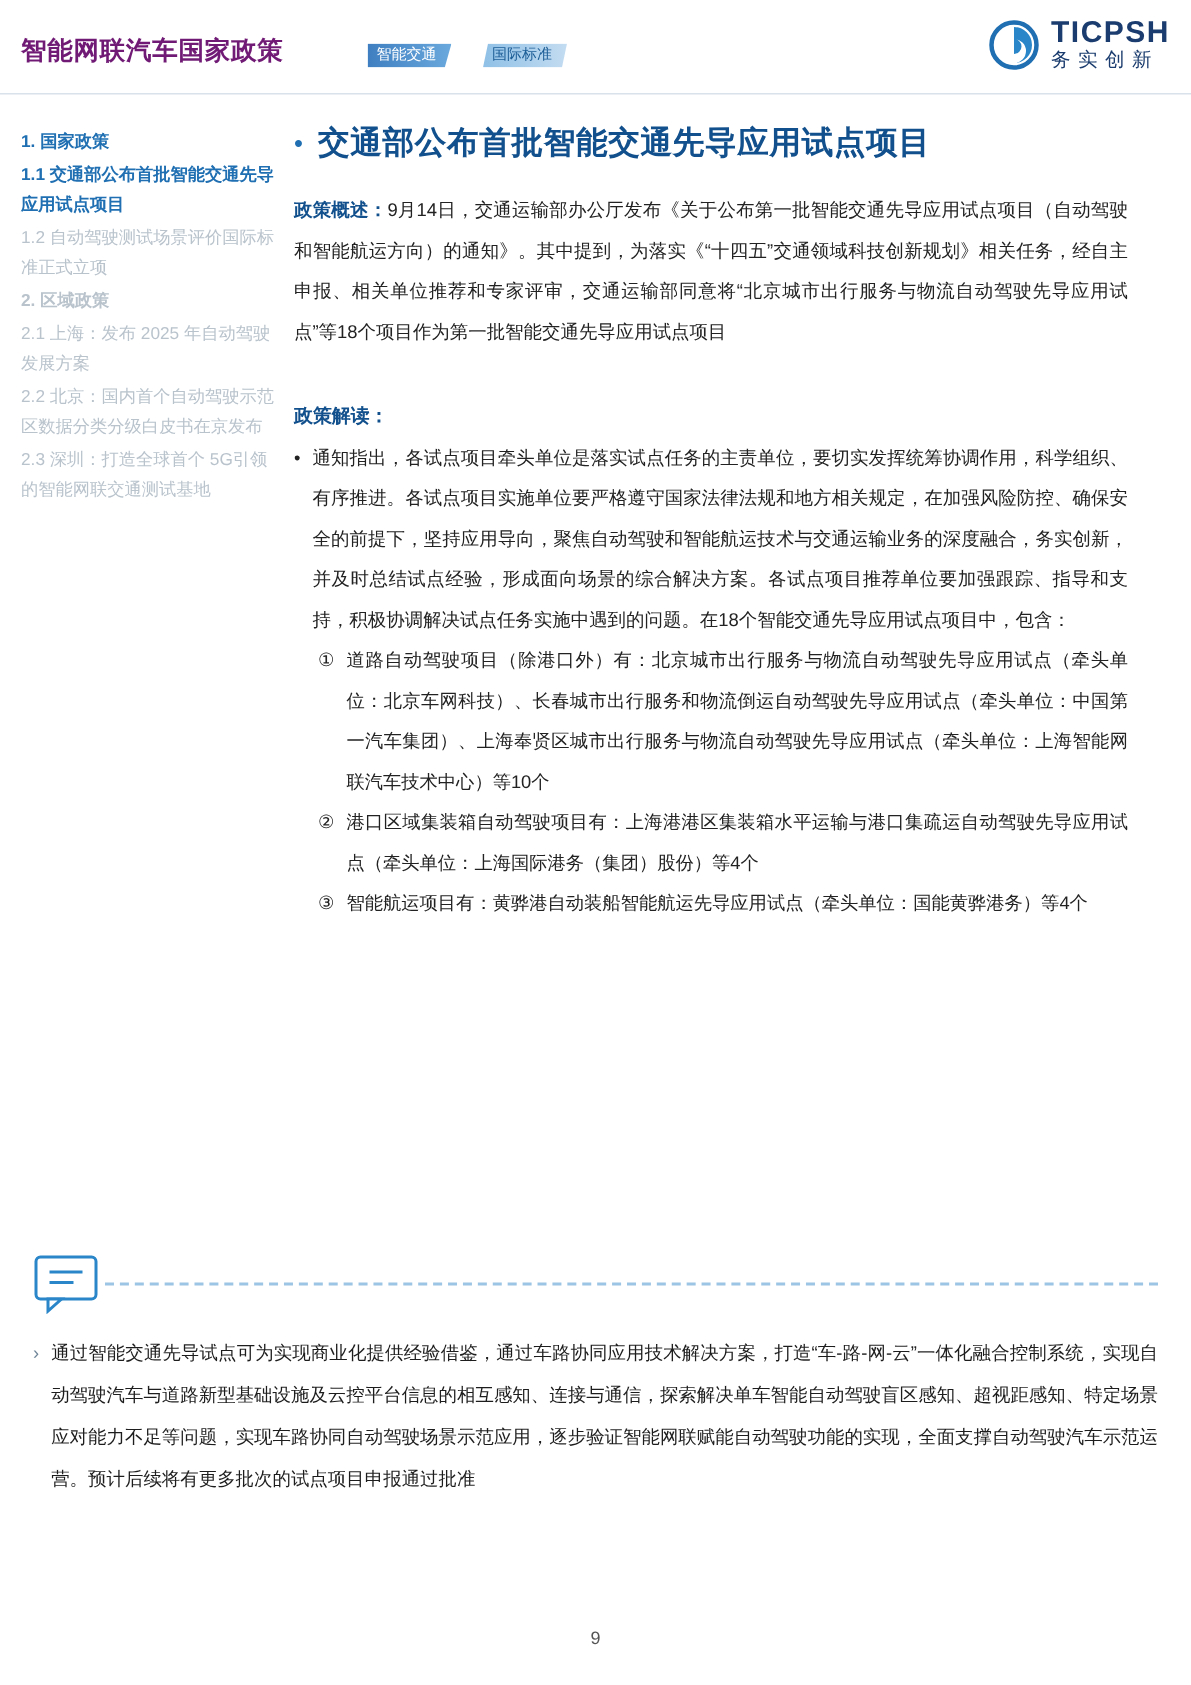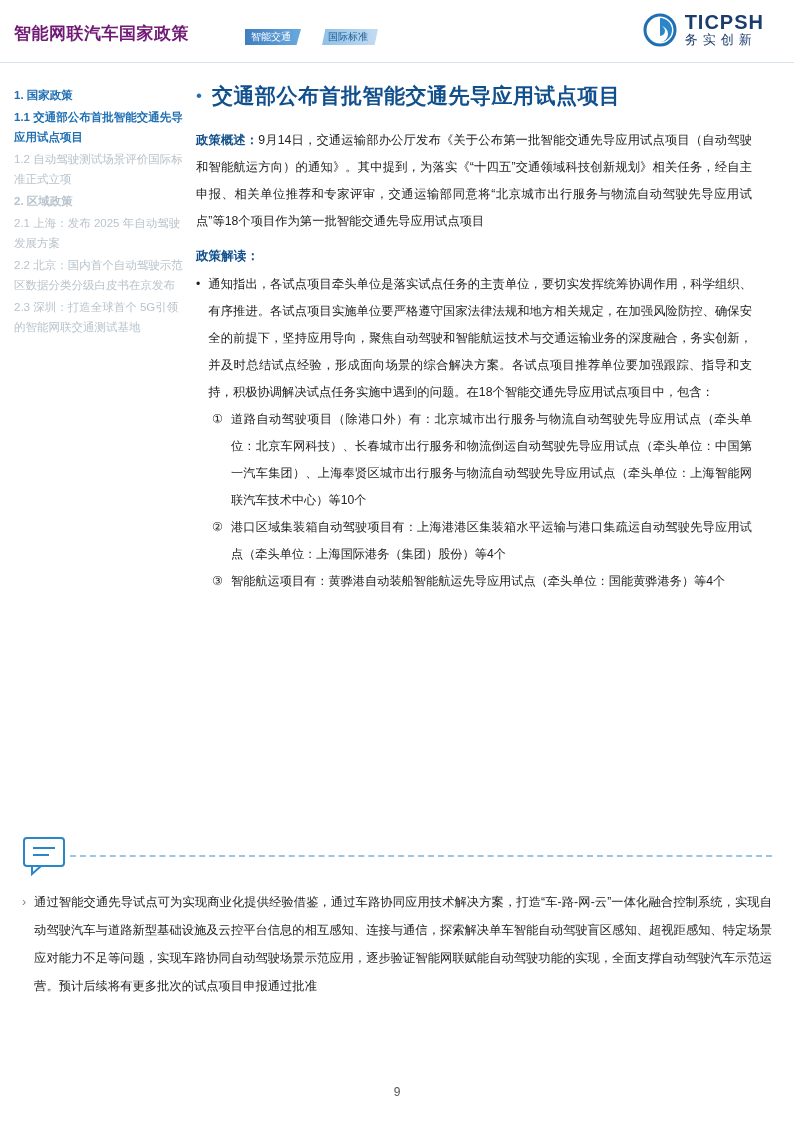--- a/index.html
+++ b/index.html
@@ -48,21 +48,21 @@
   }
   .tag.t2 {
     left: 322px;
     background: linear-gradient(90deg, #8fc0e6 0%, #c3dcf1 100%);
     color: #1c5d96;
     clip-path: polygon(6% 0, 100% 0, 94% 100%, 0% 100%);
   }
 
   .logo-wrap {
     position: absolute;
-    right: 30px;
+    right: 14px;
     top: 12px;
     display: flex;
     align-items: center;
     gap: 8px;
   }
   .logo-mark {
     width: 34px;
     height: 34px;
   }
   .logo-text-main {
@@ -128,21 +128,21 @@
     color: #11508c;
     line-height: 22px;
     letter-spacing: 0.5px;
   }
 
   .lead {
     font-size: 12.3px;
     line-height: 27px;
     color: #222;
     text-align: justify;
-    margin-bottom: 8px;
+    margin-bottom: 29px;
   }
   .lead .label {
     color: #11508c;
     font-weight: bold;
   }
   .section-label {
     font-size: 12.6px;
     font-weight: bold;
     color: #11508c;
     line-height: 26px;

